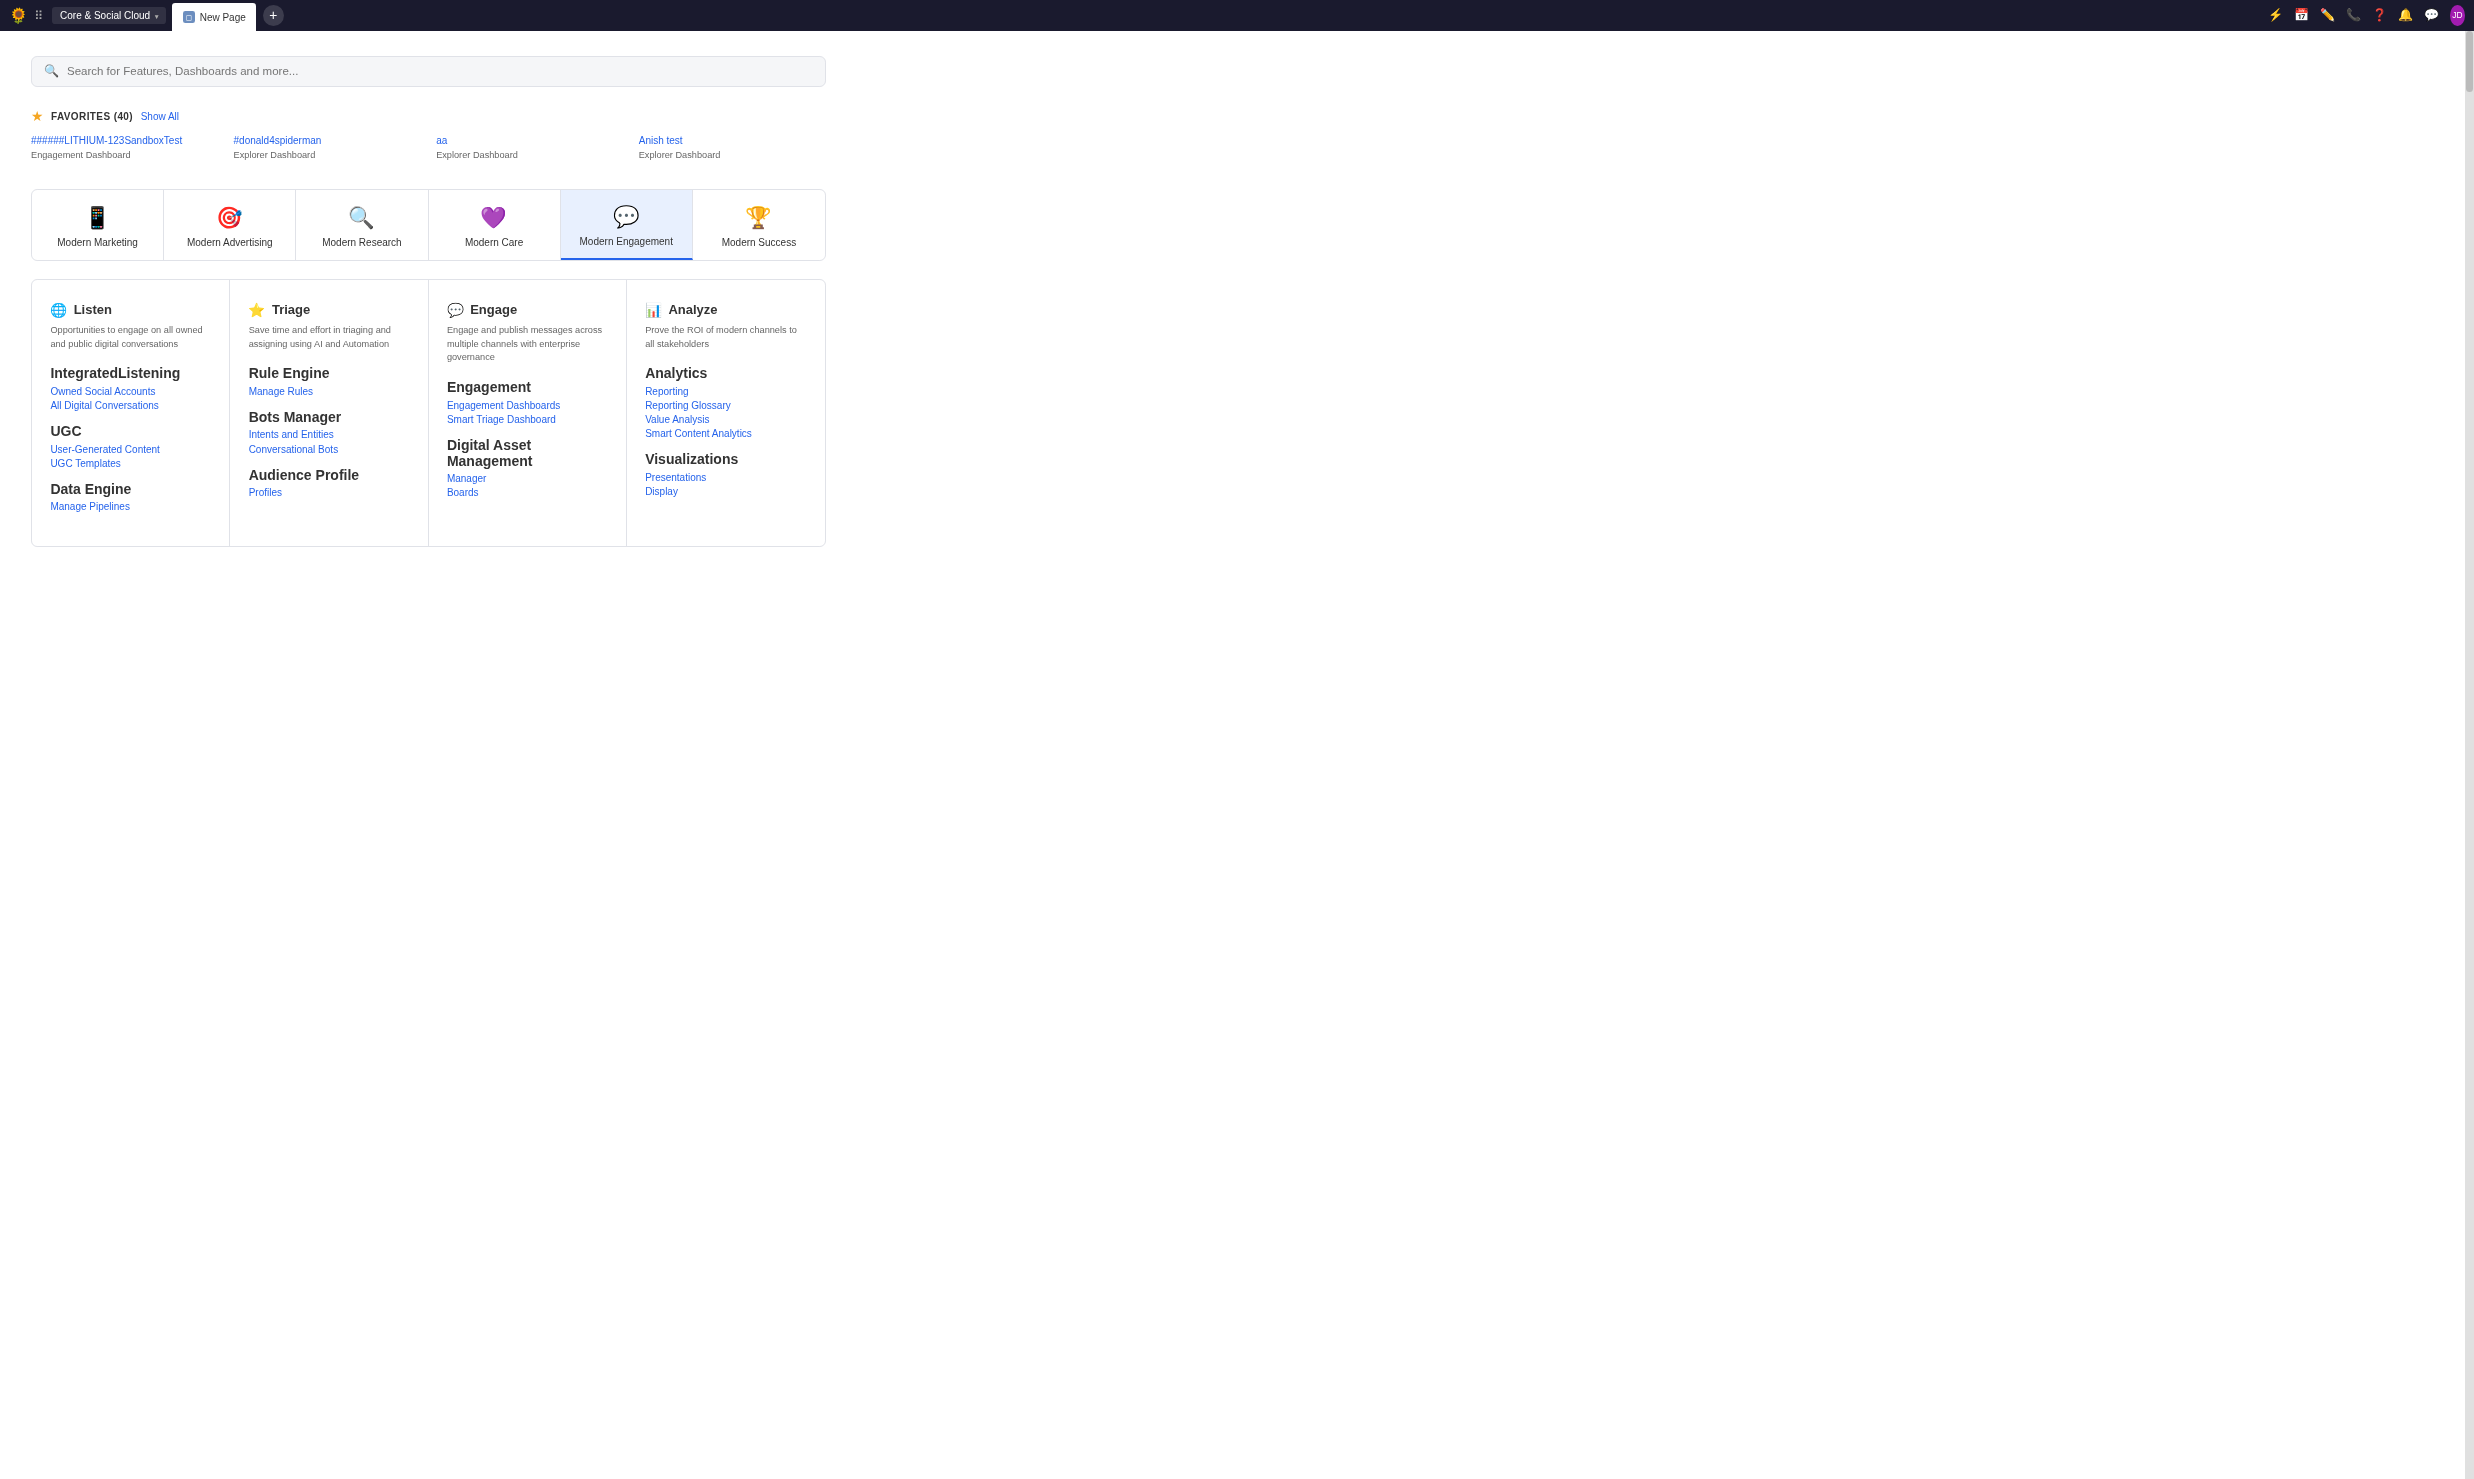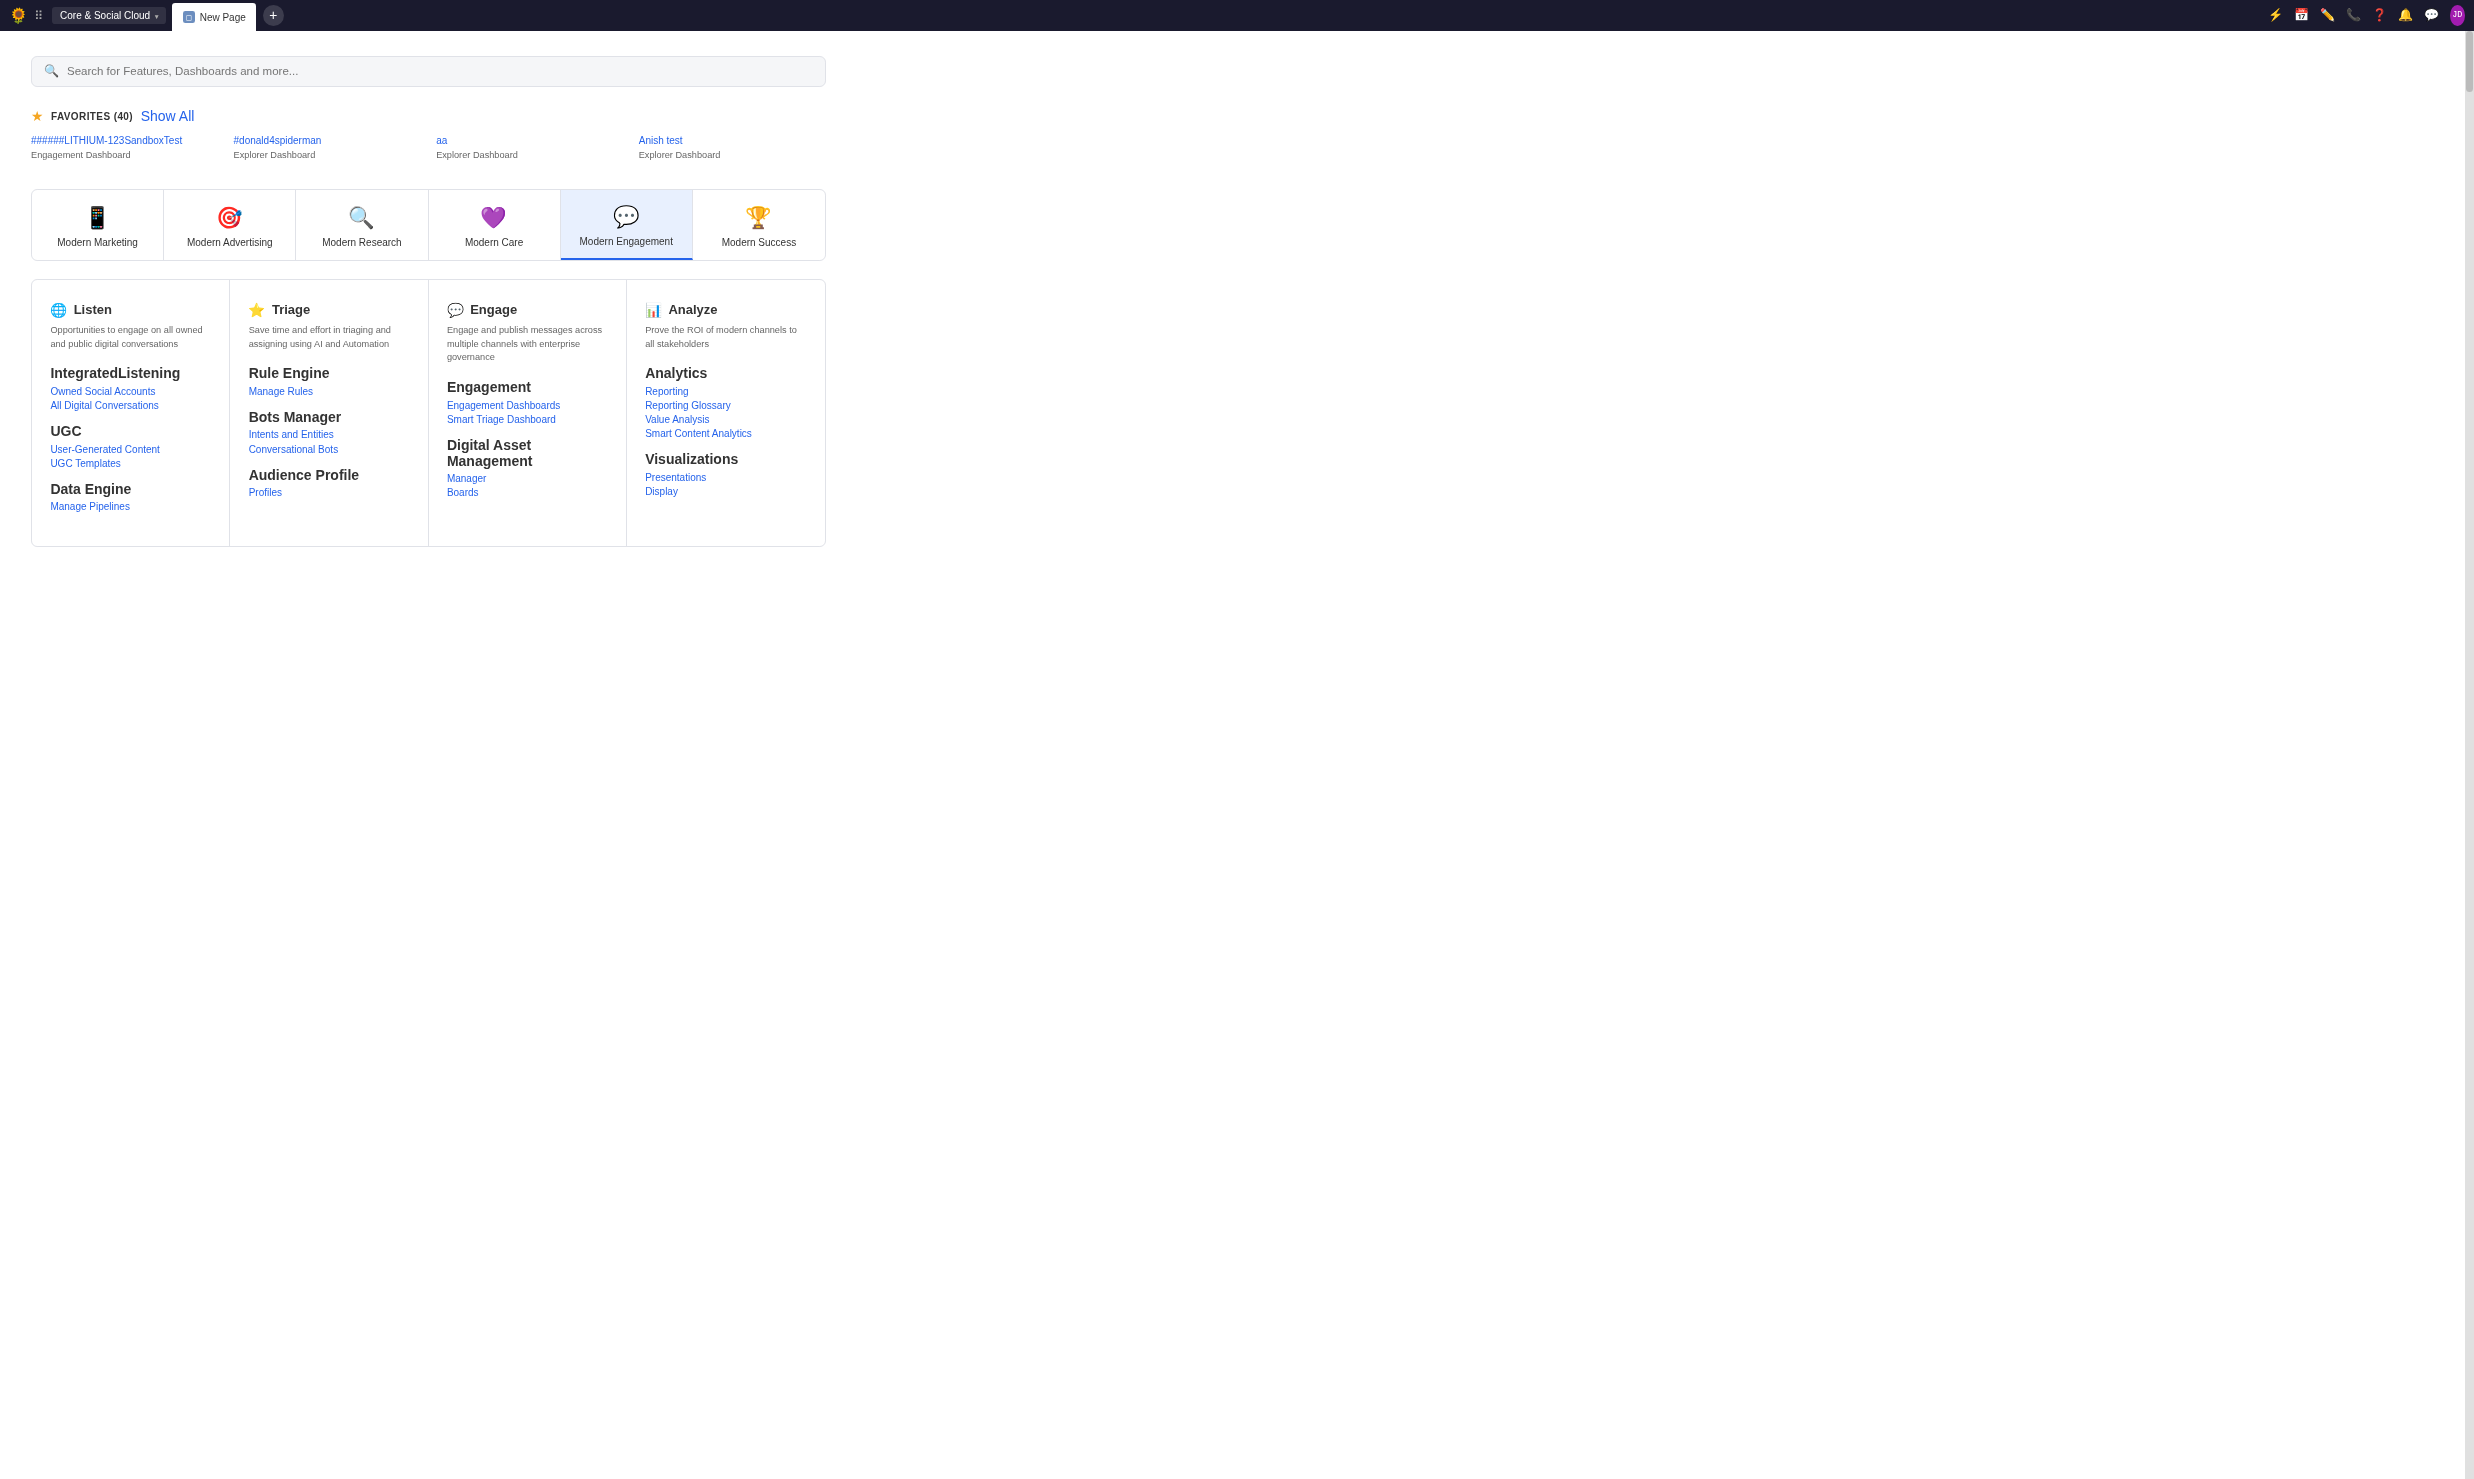--- a/index.html
+++ b/index.html
@@ -23,21 +23,21 @@
     .topnav-tab .tab-icon { width: 12.2px; height: 12.2px; border-radius: 2.3px; background: #6c8ebf; display:inline-flex; align-items:center; justify-content:center; color:#fff; font-size:7.6px; }
     .topnav-add-btn {
       width: 21.4px; height: 21.4px; border-radius: 50%; border: none; background: rgba(255,255,255,0.15);
       color: #fff; font-size: 13.8px; cursor: pointer; display: flex; align-items: center; justify-content: center;
     }
     .topnav-spacer { flex: 1; }
     .topnav-icons { display: flex; align-items: center; gap: 10.7px; }
     .topnav-icon { color: #ccc; font-size: 12.2px; cursor: pointer; }
     .topnav-avatar {
       width: 15px; height: 21.4px; border-radius: 50%; background: #a21caf;
-      display: flex; align-items: center; justify-content: center; color: #fff; font-size: 9.2px; cursor: pointer; font-family: Liberation Mono, monospace;
+      display: flex; align-items: center; justify-content: center; color: #fff; font-size: 9.2px; cursor: pointer;
     }
 
     
     .page-wrapper { display: flex; height: calc(100vh - 31px); overflow: hidden; }
     .scrollbar { width: 9.2px; background: #e0e0e0; flex-shrink: 0; position: relative; }
     .scrollbar-thumb { position: absolute; top: 0; left: 0.8px; width: 7.6px; height: 61px; background: #bbb; border-radius: 3.8px; }
     .main-content { flex: 1; overflow-y: auto; background: #fff; padding: 24.5px 31px; }
 
     
     .search-bar {
@@ -47,21 +47,21 @@
     }
     .search-bar input {
       border: none; background: transparent; font-size: 11.5px; color: #888; width: 100%; outline: none;
     }
     .search-icon { color: #aaa; font-size: 12.2px; }
 
     
     .section-header { display: flex; align-items: center; gap: 7.6px; margin-bottom: 10.7px; }
     .star-icon { color: #f5a623; font-size: 13.8px; }
     .favorites-title { font-weight: 700; font-size: 10px; color: #333; letter-spacing: 0.4px; text-transform: uppercase; }
-    .show-all { color: #2563eb; font-size: 14px; cursor: pointer; text-decoration: none; }
+    .show-all { color: #2563eb; font-size: 10px; cursor: pointer; text-decoration: none; }
     .favorites-grid { display: grid; grid-template-columns: repeat(4, 1fr); gap: 15.3px; margin-bottom: 28px; max-width: 795px; }
     .fav-item .fav-link { color: #2563eb; font-size: 10px; text-decoration: none; font-weight: 500; display: block; margin-bottom: 1.5px; }
     .fav-item .fav-sub { color: #666; font-size: 9.2px; }
 
     
     .module-nav {
       display: grid; grid-template-columns: repeat(6, 1fr); gap: 0;
       border: 0.8px solid #e0e2e8; border-radius: 6.1px; margin-bottom: 18.4px;
       max-width: 795px; background: #fff; overflow: hidden;
     }

